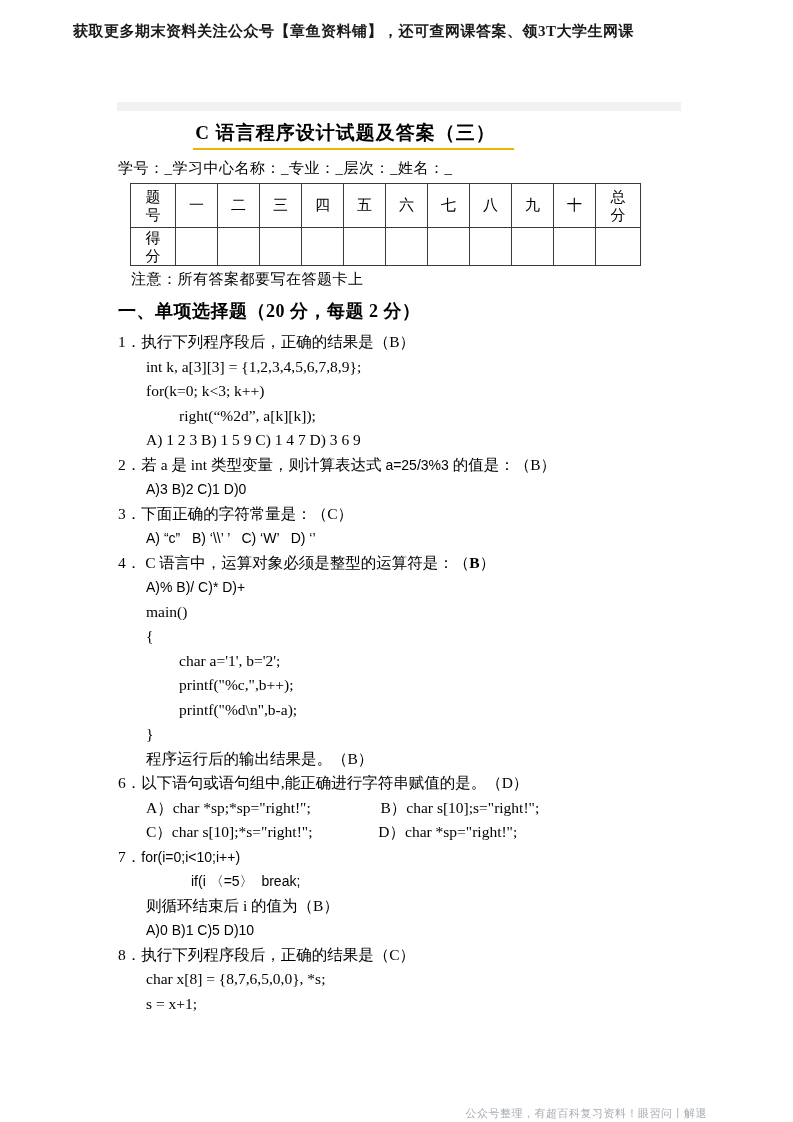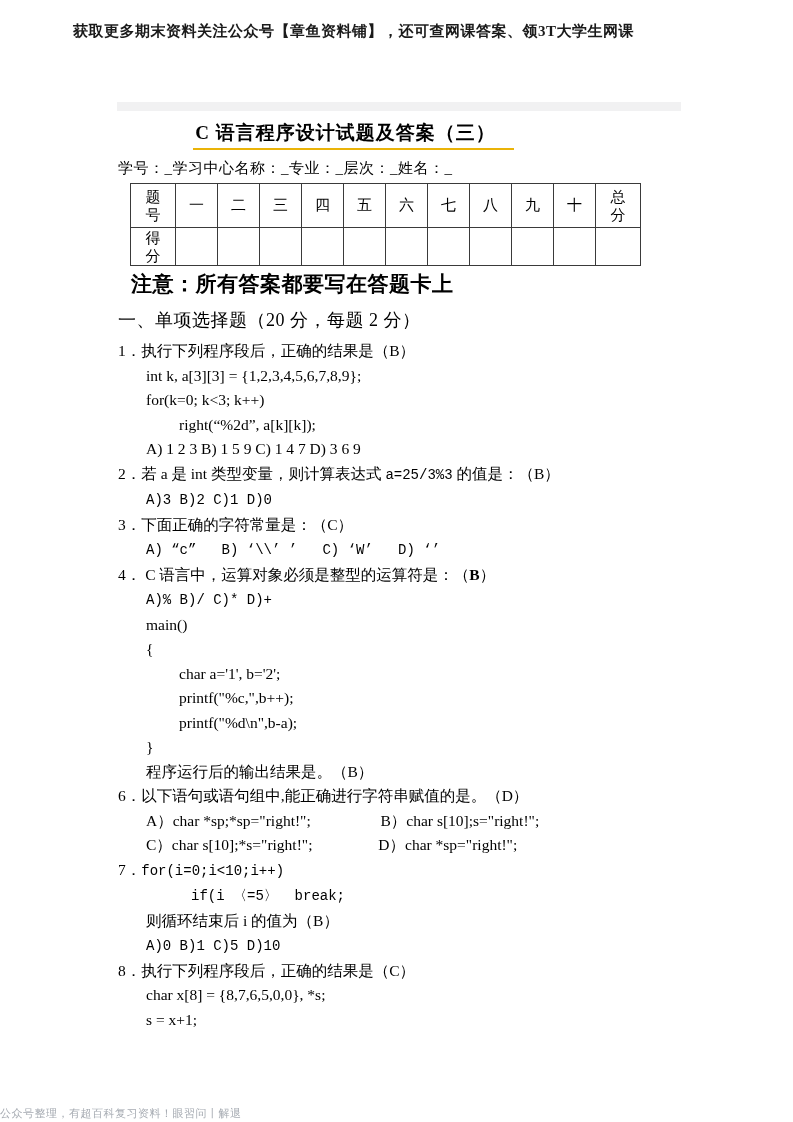--- a/index.html
+++ b/index.html
@@ -59,50 +59,50 @@
   .score-table tr.hdr td { height: 44px; }
   .score-table tr.scr td { height: 38px; }
   .score-table td.stack {
     width: 45px;
     white-space: pre-line;
     line-height: 18px;
   }
 
   .notice {
     margin: 4px 0 0 131px;
-    font-size: 21px;
-    font-weight: bold;
+    font-size: 15px;
+    font-weight: normal;
     letter-spacing: 0.5px;
   }
 
   .section-heading {
     margin: 10px 0 0 118px;
     font-size: 18px;
-    font-weight: normal;
+    font-weight: bold;
     letter-spacing: 0.5px;
   }
 
   .qbody { margin: 7px 0 0 118px; }
   .line {
     line-height: 24.5px;
     font-size: 15.5px;
     white-space: pre;
   }
   .cls-q  { padding-left: 0; }
   .cls-c1 { padding-left: 28px; }
   .cls-c2 { padding-left: 61px; }
   .cls-c3 { padding-left: 73px; }
   .cls-o5 { padding-left: 5px; }
-  .m { font-family: Liberation Mono, monospace; font-size: 14px; }
+  .m { font-family: Liberation Sans, sans-serif; font-size: 14px; }
   .b { font-weight: bold; }
 
   .footer {
     position: absolute;
     left: 0; right: 0; bottom: 9px;
-    text-align: left;
+    text-align: right;
     font-size: 11px;
     color: #a6abb2;
     font-family: "Liberation Sans", sans-serif;
     letter-spacing: 0.5px;
   }
 </style>
 </head>
 <body>
 
 <div class="page">

